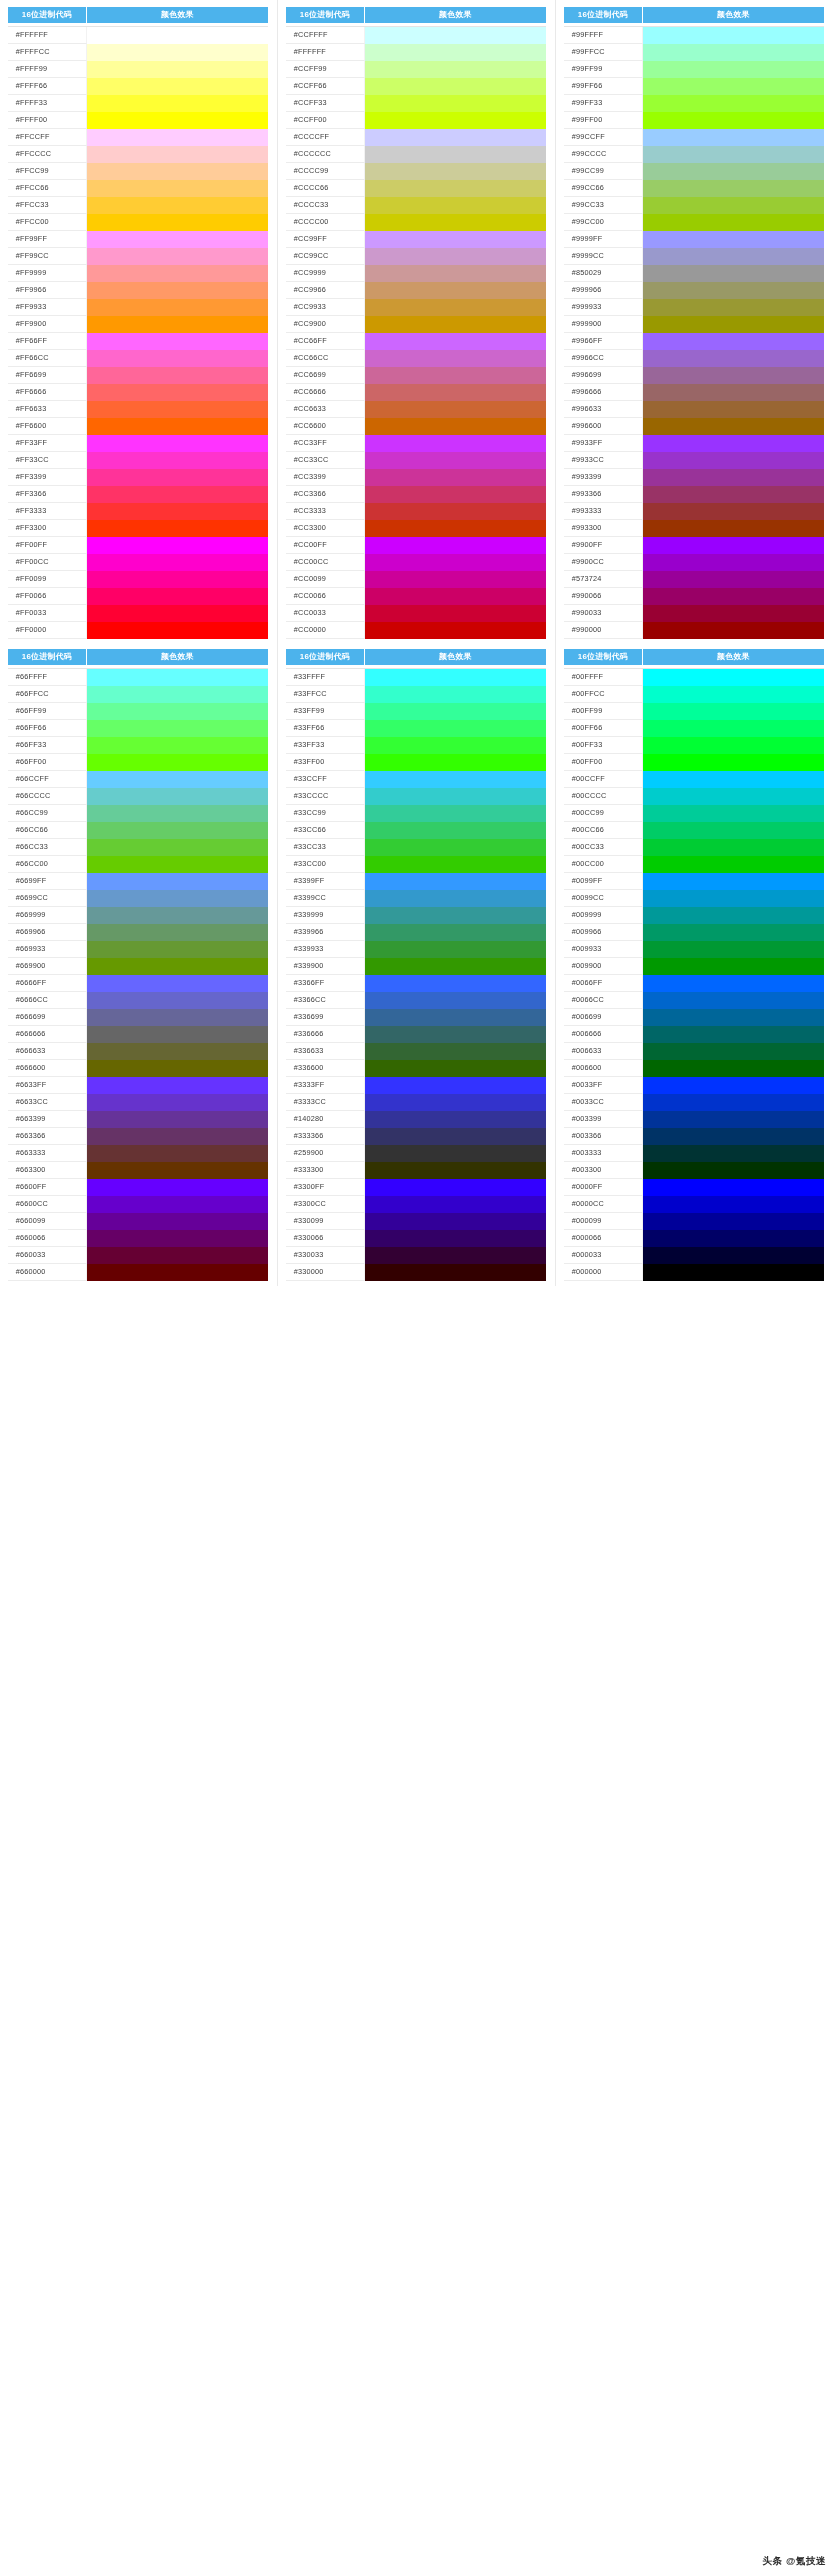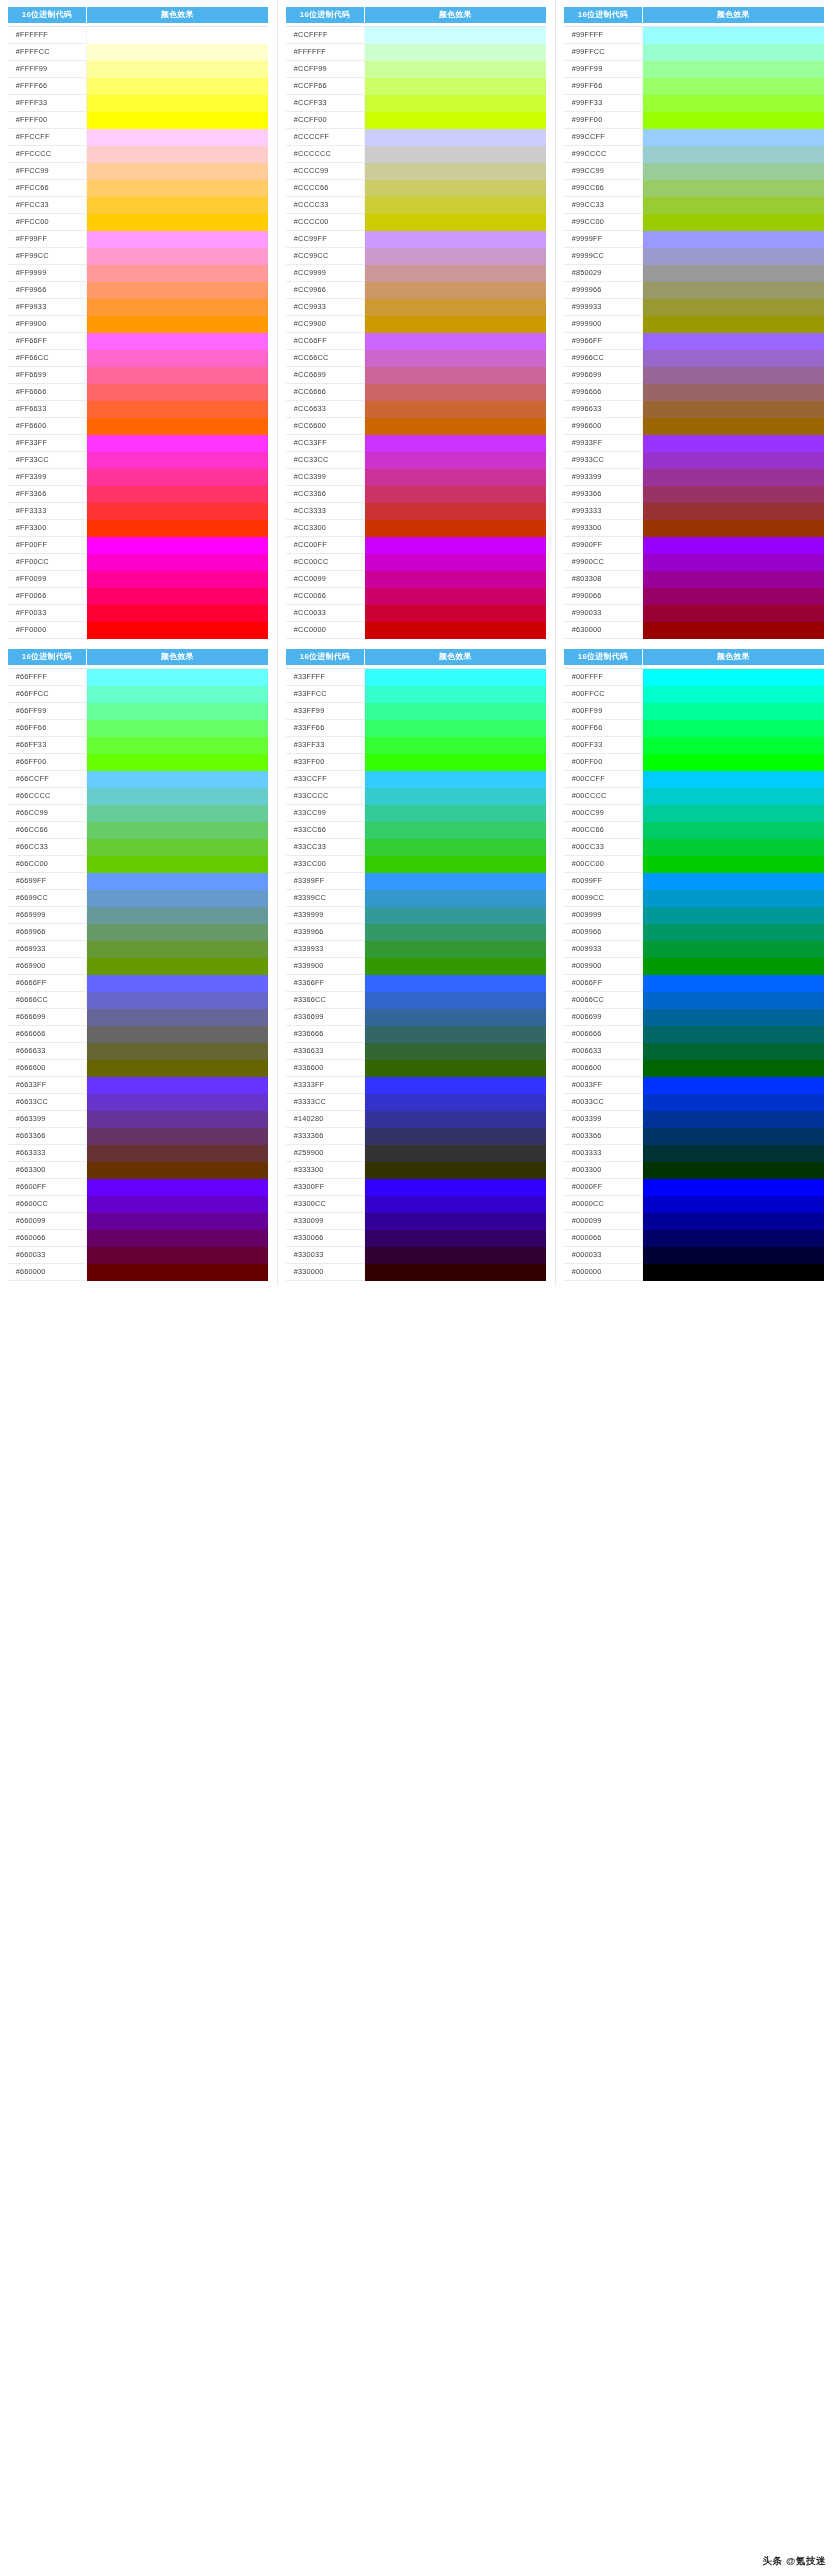--- a/index.html
+++ b/index.html
@@ -562,33 +562,33 @@
             </tr>
             <tr>
               <td class="code">#9900FF</td>
               <td class="swatch" style="background: rgb(153, 0, 255);"></td>
             </tr>
             <tr>
               <td class="code">#9900CC</td>
               <td class="swatch" style="background: rgb(153, 0, 204);"></td>
             </tr>
             <tr>
-              <td class="code">#803308</td>
+              <td class="code">#573724</td>
               <td class="swatch" style="background: rgb(153, 0, 153);"></td>
             </tr>
             <tr>
               <td class="code">#990066</td>
               <td class="swatch" style="background: rgb(153, 0, 102);"></td>
             </tr>
             <tr>
               <td class="code">#990033</td>
               <td class="swatch" style="background: rgb(153, 0, 51);"></td>
             </tr>
             <tr>
-              <td class="code">#630000</td>
+              <td class="code">#990000</td>
               <td class="swatch" style="background: rgb(153, 0, 0);"></td>
             </tr>
           </tbody>
         </table>
       </div>
       <div class="panel row2">
         <table class="ctable">
           <colgroup>
             <col class="c1">
             <col class="c2">

